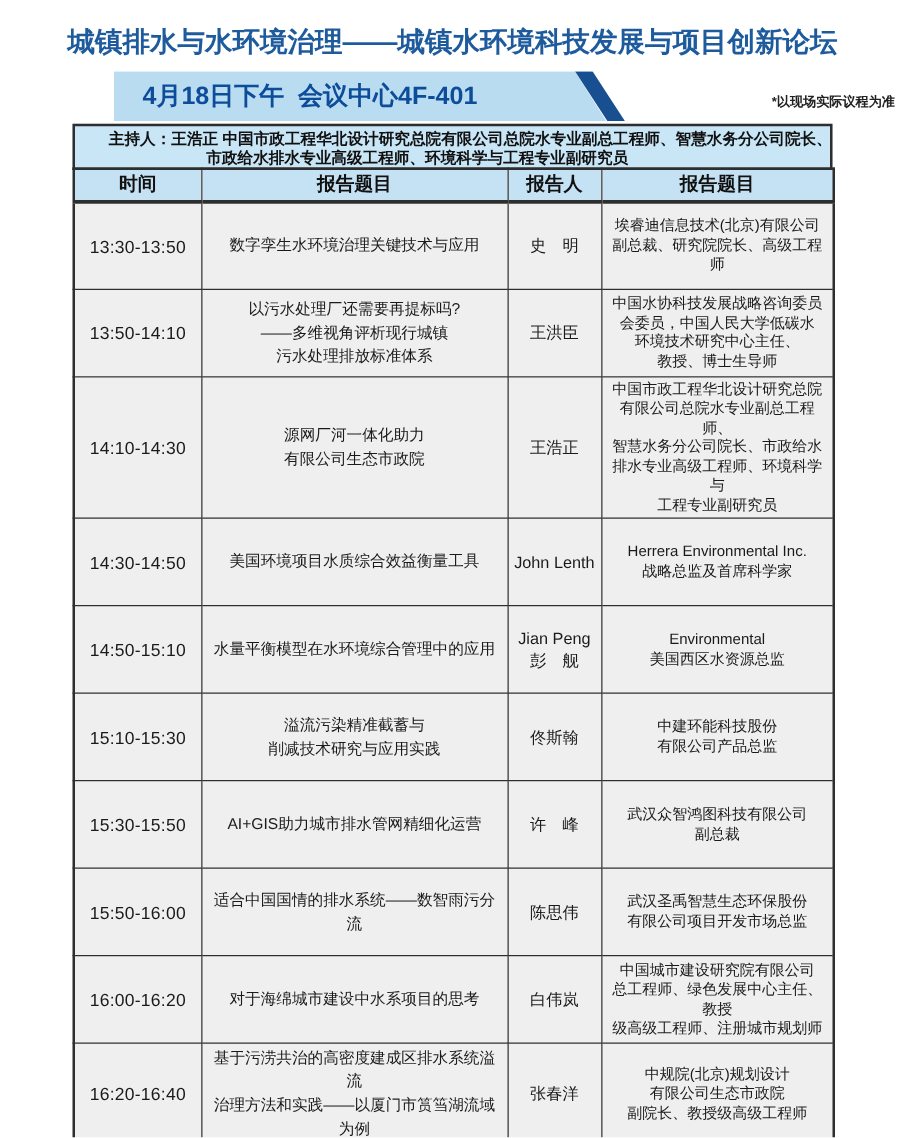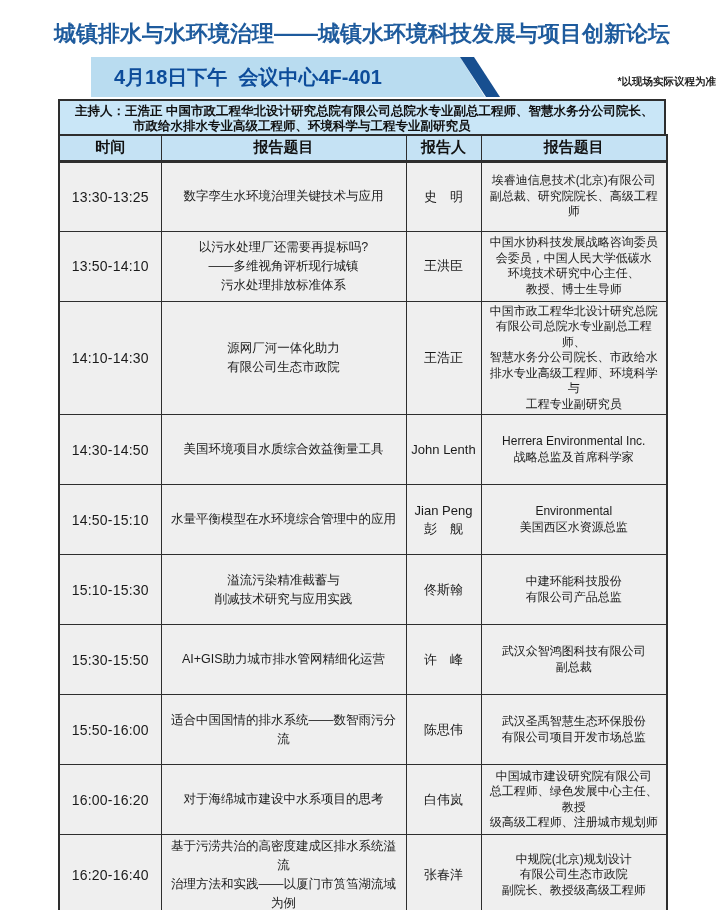--- a/index.html
+++ b/index.html
@@ -25,22 +25,22 @@
     font-size:20px;font-weight:600;color:#0d4c9a;white-space:pre;
   }
   .schedule-note{
     position:absolute;top:75px;right:8px;font-size:10.5px;color:#222;font-weight:bold;
   }
   .moderator-box{
     position:absolute;left:58px;top:99px;width:608px;height:37px;box-sizing:border-box;
     background:#c9e6f7;border:2px solid #2e2e2e;
     font-size:12.5px;font-weight:bold;color:#111;line-height:15px;padding-top:3px;
   }
-  .moderator-box .line1{padding-left:15px;white-space:nowrap;}
-  .moderator-box .line2{padding-left:73px;white-space:nowrap;}
+  .moderator-box .line1{padding-left:27px;white-space:nowrap;}
+  .moderator-box .line2{padding-left:105px;white-space:nowrap;}
   table.agenda{
     position:absolute;left:58px;top:134px;width:608px;
     border-collapse:collapse;table-layout:fixed;
     border:2px solid #2e2e2e;
   }
   table.agenda th,table.agenda td{
     border:1.5px solid #2e2e2e;text-align:center;vertical-align:middle;
     white-space:pre-line;padding:2px 4px;box-sizing:border-box;overflow:hidden;
   }
   table.agenda th{
@@ -84,21 +84,21 @@
     <thead>
       <tr>
         <th>时间</th>
         <th>报告题目</th>
         <th>报告人</th>
         <th>报告题目</th>
       </tr>
     </thead>
     <tbody id="agenda-body">
         <tr>
-      <td class="c-time">13:30-13:25</td>
+      <td class="c-time">13:30-13:50</td>
       <td class="c-title">数字孪生水环境治理关键技术与应用</td>
       <td class="c-speaker">史　明</td>
       <td class="c-affil">埃睿迪信息技术(北京)有限公司
 副总裁、研究院院长、高级工程师</td>
     </tr>
         <tr>
       <td class="c-time">13:50-14:10</td>
       <td class="c-title">以污水处理厂还需要再提标吗?
 ——多维视角评析现行城镇
 污水处理排放标准体系</td>

